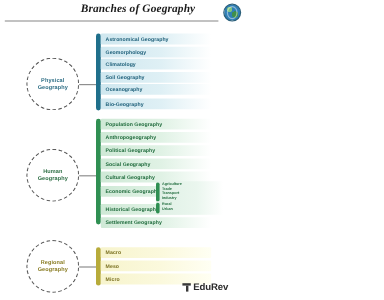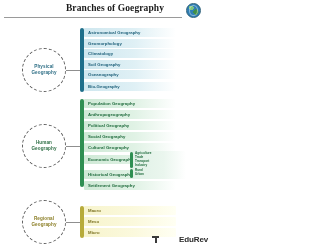--- a/index.html
+++ b/index.html
@@ -12,21 +12,21 @@
   }
   #page{position:relative;width:212px;height:250px;}
 
   
   .header{position:absolute;left:0;top:0;width:212px;height:22px;}
   .title{
     position:absolute;left:56px;top:3px;width:118px;
     text-align:center;
     font-family:"Liberation Serif", serif;
     font-weight:bold;font-size:9.5px;color:#1a1a1a;
-    letter-spacing:.1px;white-space:nowrap;
+    letter-spacing:.1px;white-space:nowrap;font-style:italic;
   }
   .header-rule{
     position:absolute;left:4px;top:17px;width:178px;height:1px;
     background:#9a9a9a;
   }
   .globe{
     position:absolute;left:186px;top:3px;width:15px;height:15px;
     border-radius:50%;
     background:
       radial-gradient(circle at 33% 30%, #7fc47f 0 18%, transparent 19%),
@@ -103,21 +103,21 @@
     position:absolute;left:0;top:1px;width:3px;border-radius:2px;
     background:#2f8f52;
   }
   .sub-item{
     position:absolute;left:5px;
     font-size:3.1px;line-height:3.6px;font-weight:bold;
     color:#1f6b3c;white-space:nowrap;
   }
 
   
-  .footer{position:absolute;left:152px;top:235px;display:flex;align-items:center;gap:20px;}
+  .footer{position:absolute;left:152px;top:235px;display:flex;align-items:center;gap:2px;}
   .footer-mark{
     width:7px;height:7px;position:relative;
   }
   .footer-mark:before{
     content:"";position:absolute;left:0;top:0;width:7px;height:2px;background:#3a3a3a;
   }
   .footer-mark:after{
     content:"";position:absolute;left:2.5px;top:2px;width:2px;height:5px;background:#3a3a3a;
   }
   .footer-text{

